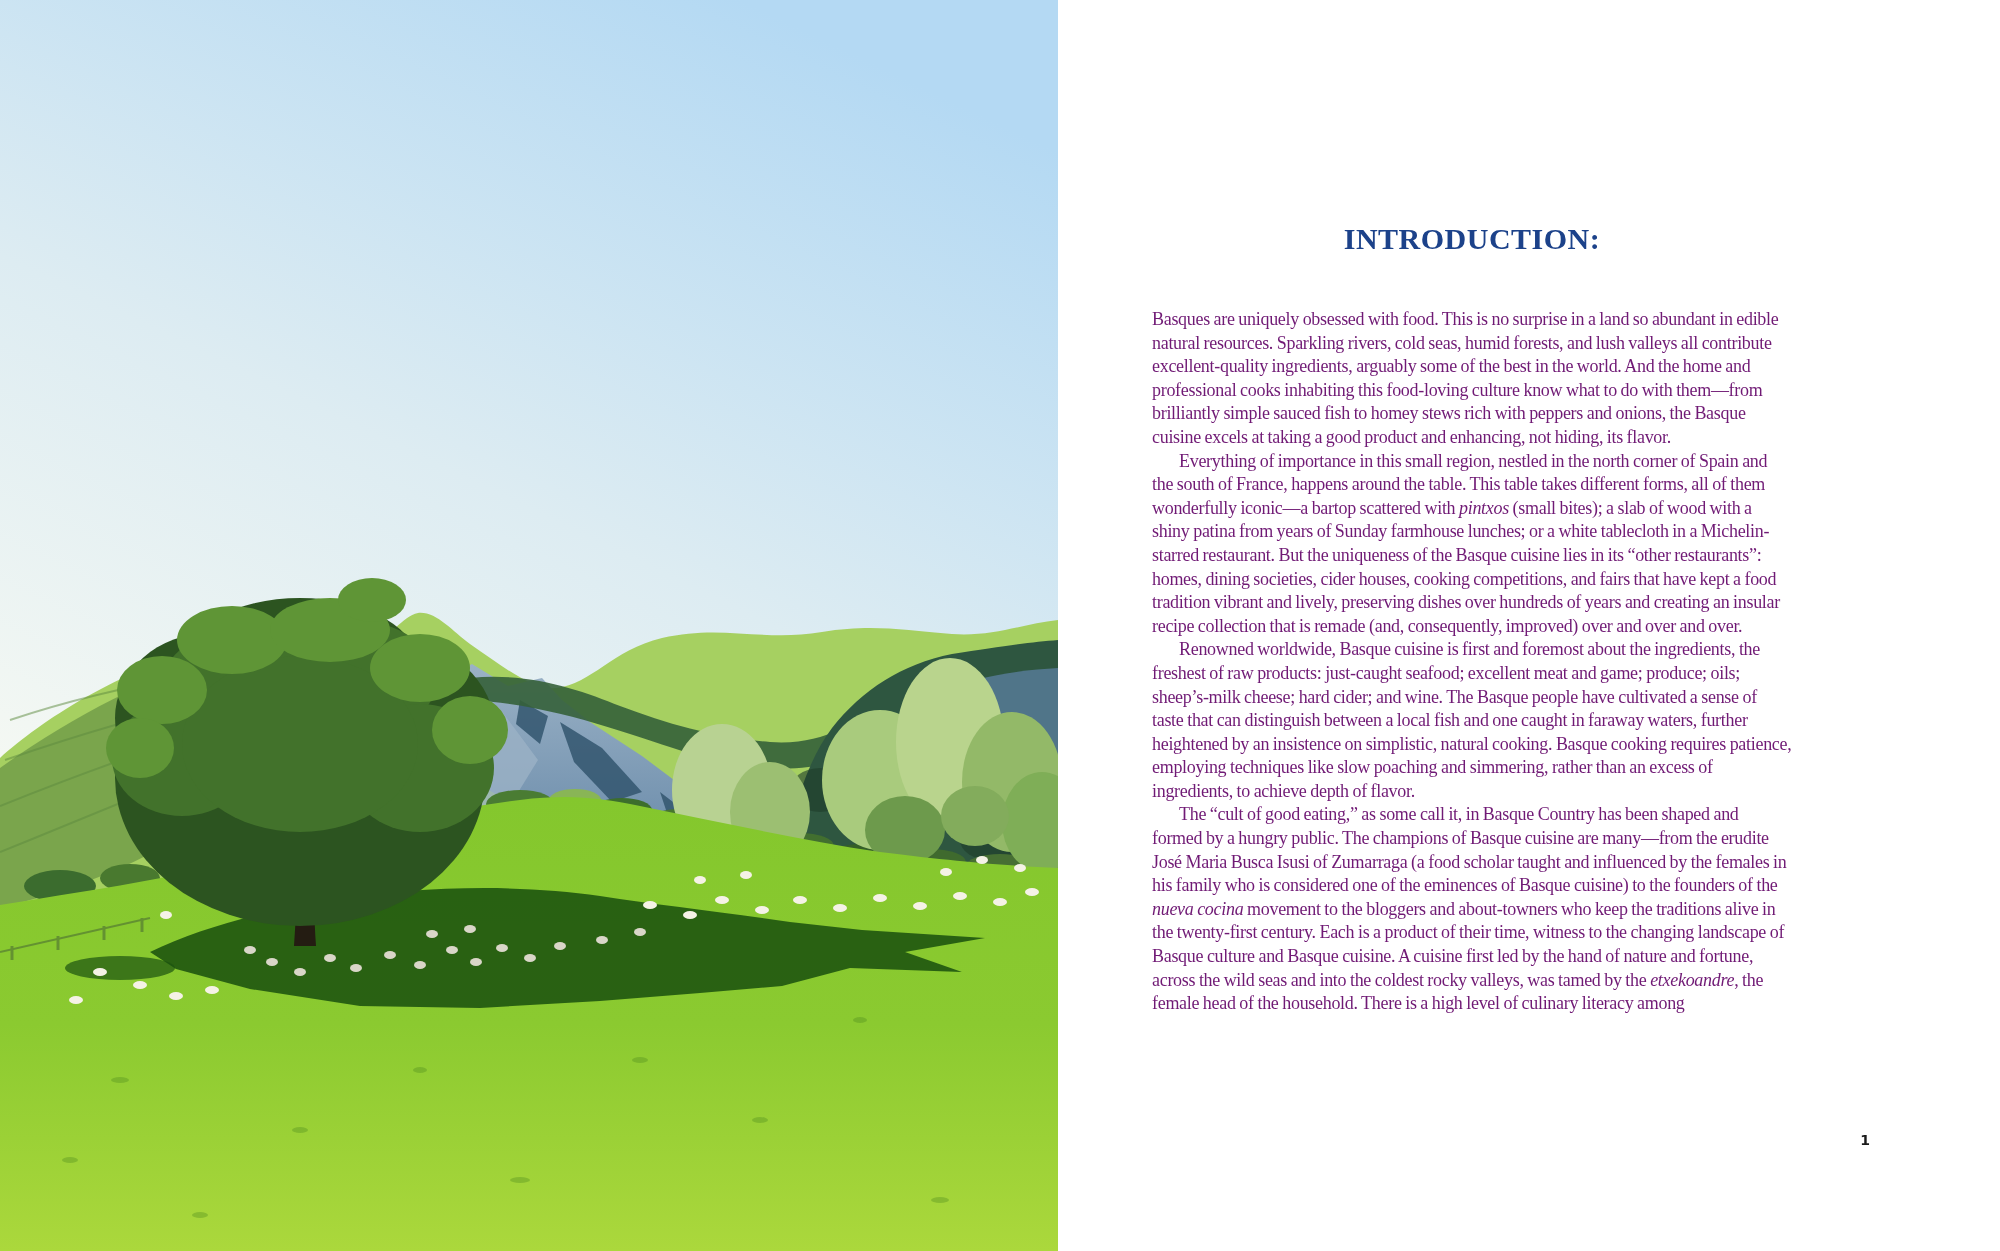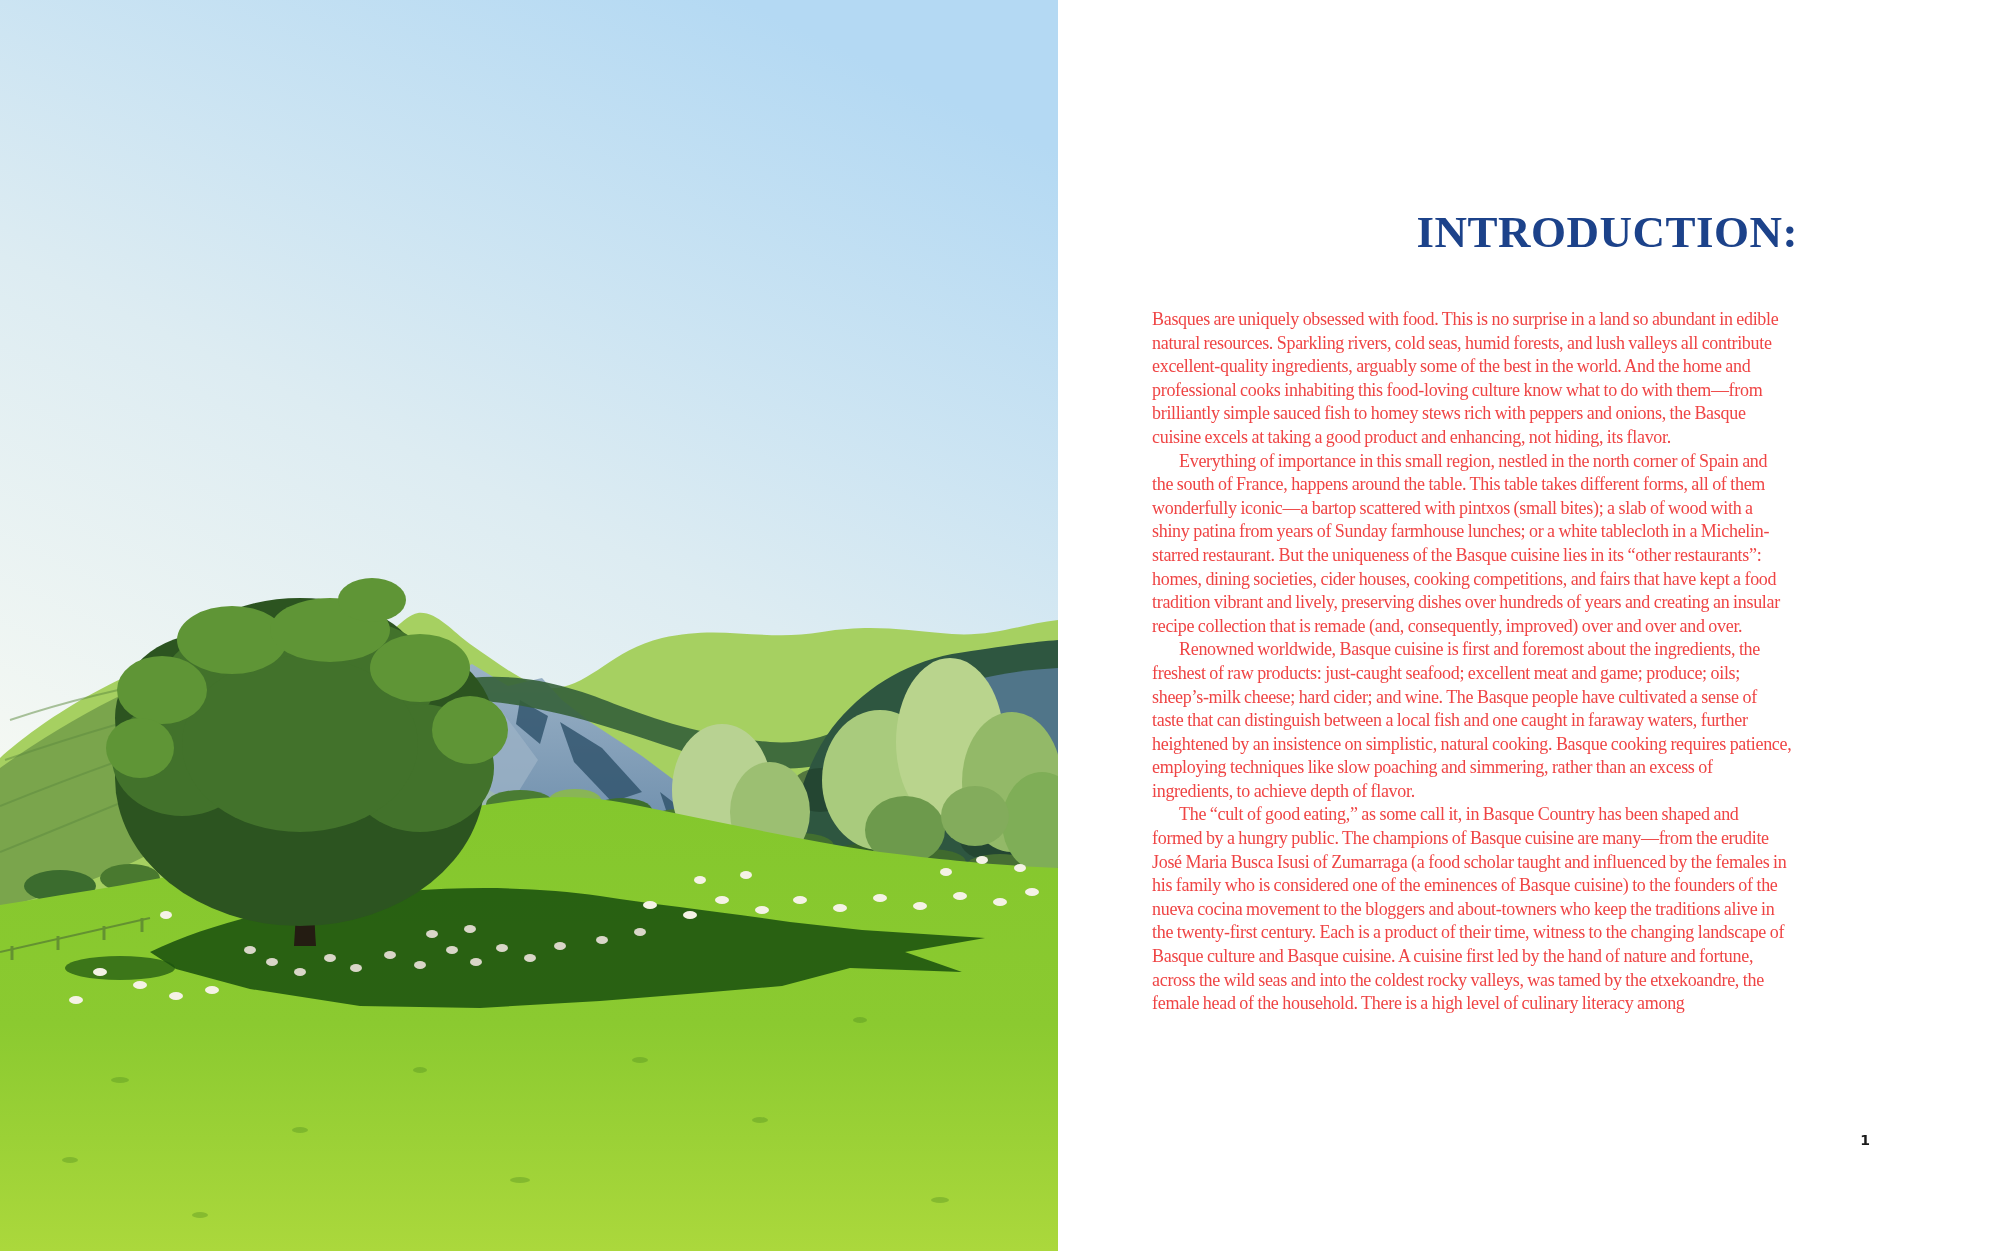--- a/index.html
+++ b/index.html
@@ -4,32 +4,32 @@
 <style>
   html,body{margin:0;padding:0}
   body{
     width:2000px;height:1251px;position:relative;overflow:hidden;
     background:#ffffff;font-family:"Liberation Serif",serif;
   }
   .photo{position:absolute;left:0;top:0;width:1058px;height:1251px;overflow:hidden}
   .photo svg{display:block;width:100%;height:100%}
   .page{position:absolute;left:1058px;top:0;width:942px;height:1251px;background:#ffffff}
   .title{
-    position:absolute;left:88px;top:178px;width:652px;text-align:right;
-    color:#1c428a;font-weight:bold;font-size:45px;line-height:49px;letter-spacing:.5px;
+    position:absolute;left:88px;top:194px;width:652px;text-align:center;
+    color:#1c428a;font-weight:bold;font-size:30px;line-height:49px;letter-spacing:.5px;
   }
   .title span{display:block}
   .body-text{
     position:absolute;left:94px;top:308px;width:640px;
-    font-size:18px;line-height:23.6px;color:#ef4444;
+    font-size:18px;line-height:23.6px;color:#701a75;
     letter-spacing:-0.3px;word-spacing:-0.5px;text-align:left;
   }
   .para{margin:0}
   .para.indent{text-indent:27px}
-  .it{}
+  .it{font-style:italic}
   .pagenum{
     position:absolute;left:792px;top:1132px;width:30px;text-align:center;
     font-family:"DejaVu Sans",sans-serif;font-size:14px;font-weight:bold;color:#1a1a1a;
   }
 </style>
 </head>
 <body>
 
 <div class="photo">
   <svg viewBox="0 0 1058 1251" preserveAspectRatio="none">

